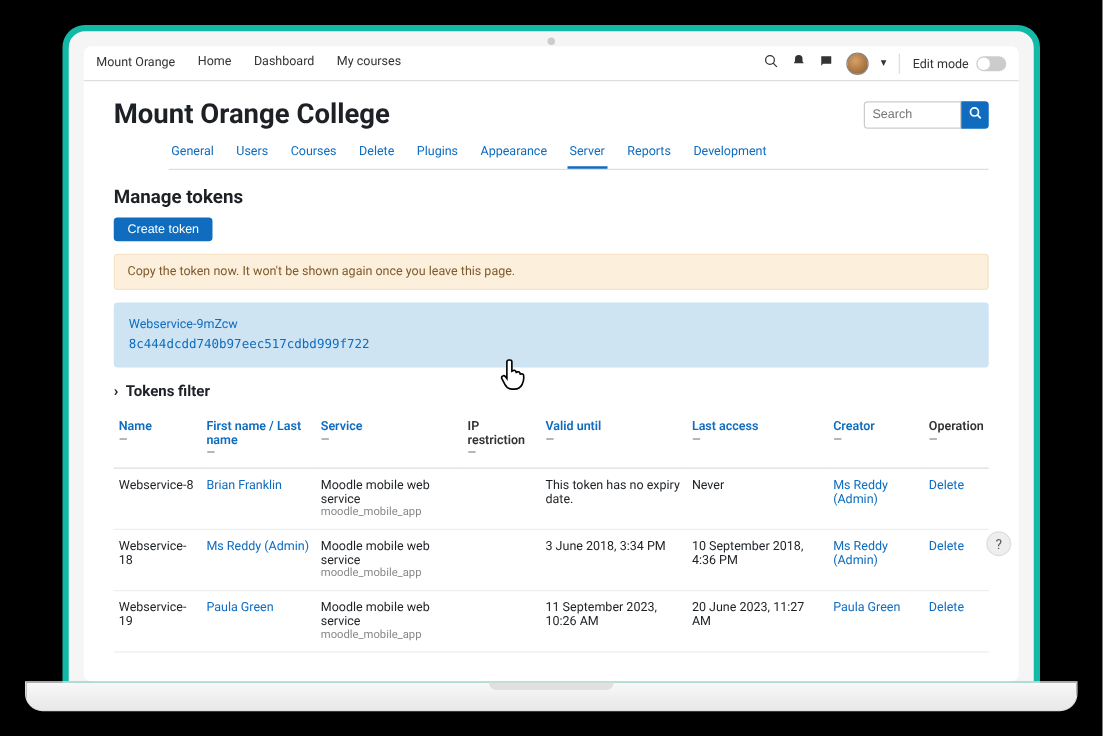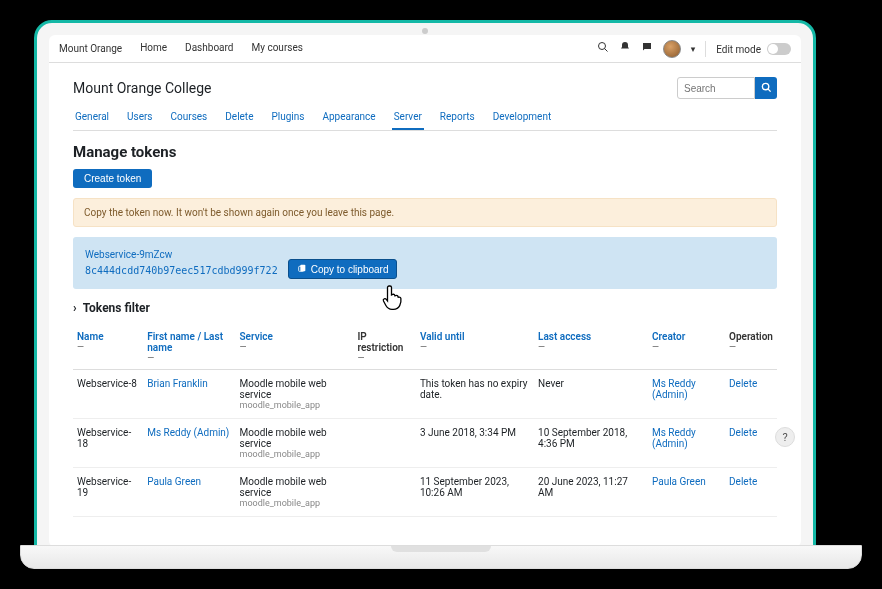--- a/index.html
+++ b/index.html
@@ -8,27 +8,27 @@
     font-family: -apple-system, BlinkMacSystemFont, "Segoe UI", Roboto, sans-serif;
     font-size: 11px;
     color: #1d2125;
     width: 882px;
     height: 589px;
     overflow: hidden;
     position: relative;
   }
   .laptop {
     position: absolute;
-    left: 34px;
+    left: 50px;
     top: 20px;
     width: 782px;
     height: 530px;
     background: #f5f5f5;
     border-radius: 18px 18px 0 0;
-    border: 3px solid #14b8a6;
+    border: 5px solid #14b8a6;
     padding: 12px 12px 0 12px;
   }
   .laptop-camera {
     position: absolute;
     top: 5px;
     left: 50%;
     transform: translateX(-50%);
     width: 6px;
     height: 6px;
     background: #ccc;
@@ -91,31 +91,31 @@
   .editmode { display:flex; align-items:flex-end; gap:6px; font-size:10px; color:#333; }
   .toggle {
     width: 24px; height: 12px; background:#ccc; border-radius:6px; position:relative;
   }
   .toggle::after {
     content:''; position:absolute; left:1px; top:1px; width:10px; height:10px;
     background:#fff; border-radius:50%;
   }
   .content { padding: 14px 24px; position: relative; }
   .header-row { display:flex; align-items:center; justify-content:space-between; margin-bottom:8px; }
-  h1 { font-size: 14px; font-weight: 400; }
+  h1 { font-size: 22px; font-weight: 700; }
   .search-wrap { display:flex; }
   .search-wrap input {
     width: 78px; height: 22px; border:1px solid #ccc; border-radius:3px 0 0 3px;
     padding: 0 6px; font-size:10px;
   }
   .search-wrap button {
     width:22px; height:22px; background:#0f6cbf; border:none; color:#fff;
     border-radius:0 3px 3px 0; cursor:pointer; font-size:11px;
   }
-  .admin-tabs { display:flex; gap:14px; border-bottom:1px solid #ddd; margin-bottom:12px; font-size:10px; }
+  .admin-tabs { display:flex; gap:14px; border-bottom:1px solid #ddd; margin-bottom:12px; font-size:10px;margin-left:44px; }
   .admin-tabs a { padding: 4px 2px 6px; color:#0f6cbf; cursor:pointer; border-bottom:2px solid transparent; }
   .admin-tabs a.active { border-bottom-color:#0f6cbf; }
   h2 { font-size:15px; font-weight:700; margin-bottom:8px; }
   .btn-primary {
     background:#0f6cbf; color:#fff; border:none; padding:4px 11px;
     border-radius:3px; font-size:10px; cursor:pointer;
   }
   .warning-box {
     background:#fcefdc; border:1px solid #f6e2c5; color:#7d5a2b;
     padding:8px 10px; font-size:10px; border-radius:3px; margin:10px 0;
@@ -220,29 +220,20 @@
       <h2>Manage tokens</h2>
       <button class="btn-primary">Create token</button>
 
       <div class="warning-box">Copy the token now. It won't be shown again once you leave this page.</div>
 
       <div class="token-box">
         <div class="token-info">
           <span class="token-name">Webservice-9mZcw</span>
           <span class="token-value">8c444dcdd740b97eec517cdbd999f722</span>
         </div>
-        <button class="btn-copy">
-          <span>
-            <svg width="10" height="10" viewBox="0 0 24 24" fill="#fff">
-                <rect x="8" y="4" width="12" height="16" rx="2"></rect>
-                <rect x="4" y="8" width="12" height="12" rx="2" fill="none" stroke="#fff" stroke-width="2"></rect>
-              </svg>
-          </span>
-          <span>Copy to clipboard</span>
-        </button>
       </div>
 
       <div class="filter-row">
         <span class="chev">›</span>
         <span>Tokens filter</span>
       </div>
 
       <table>
         <thead>
           <tr>

